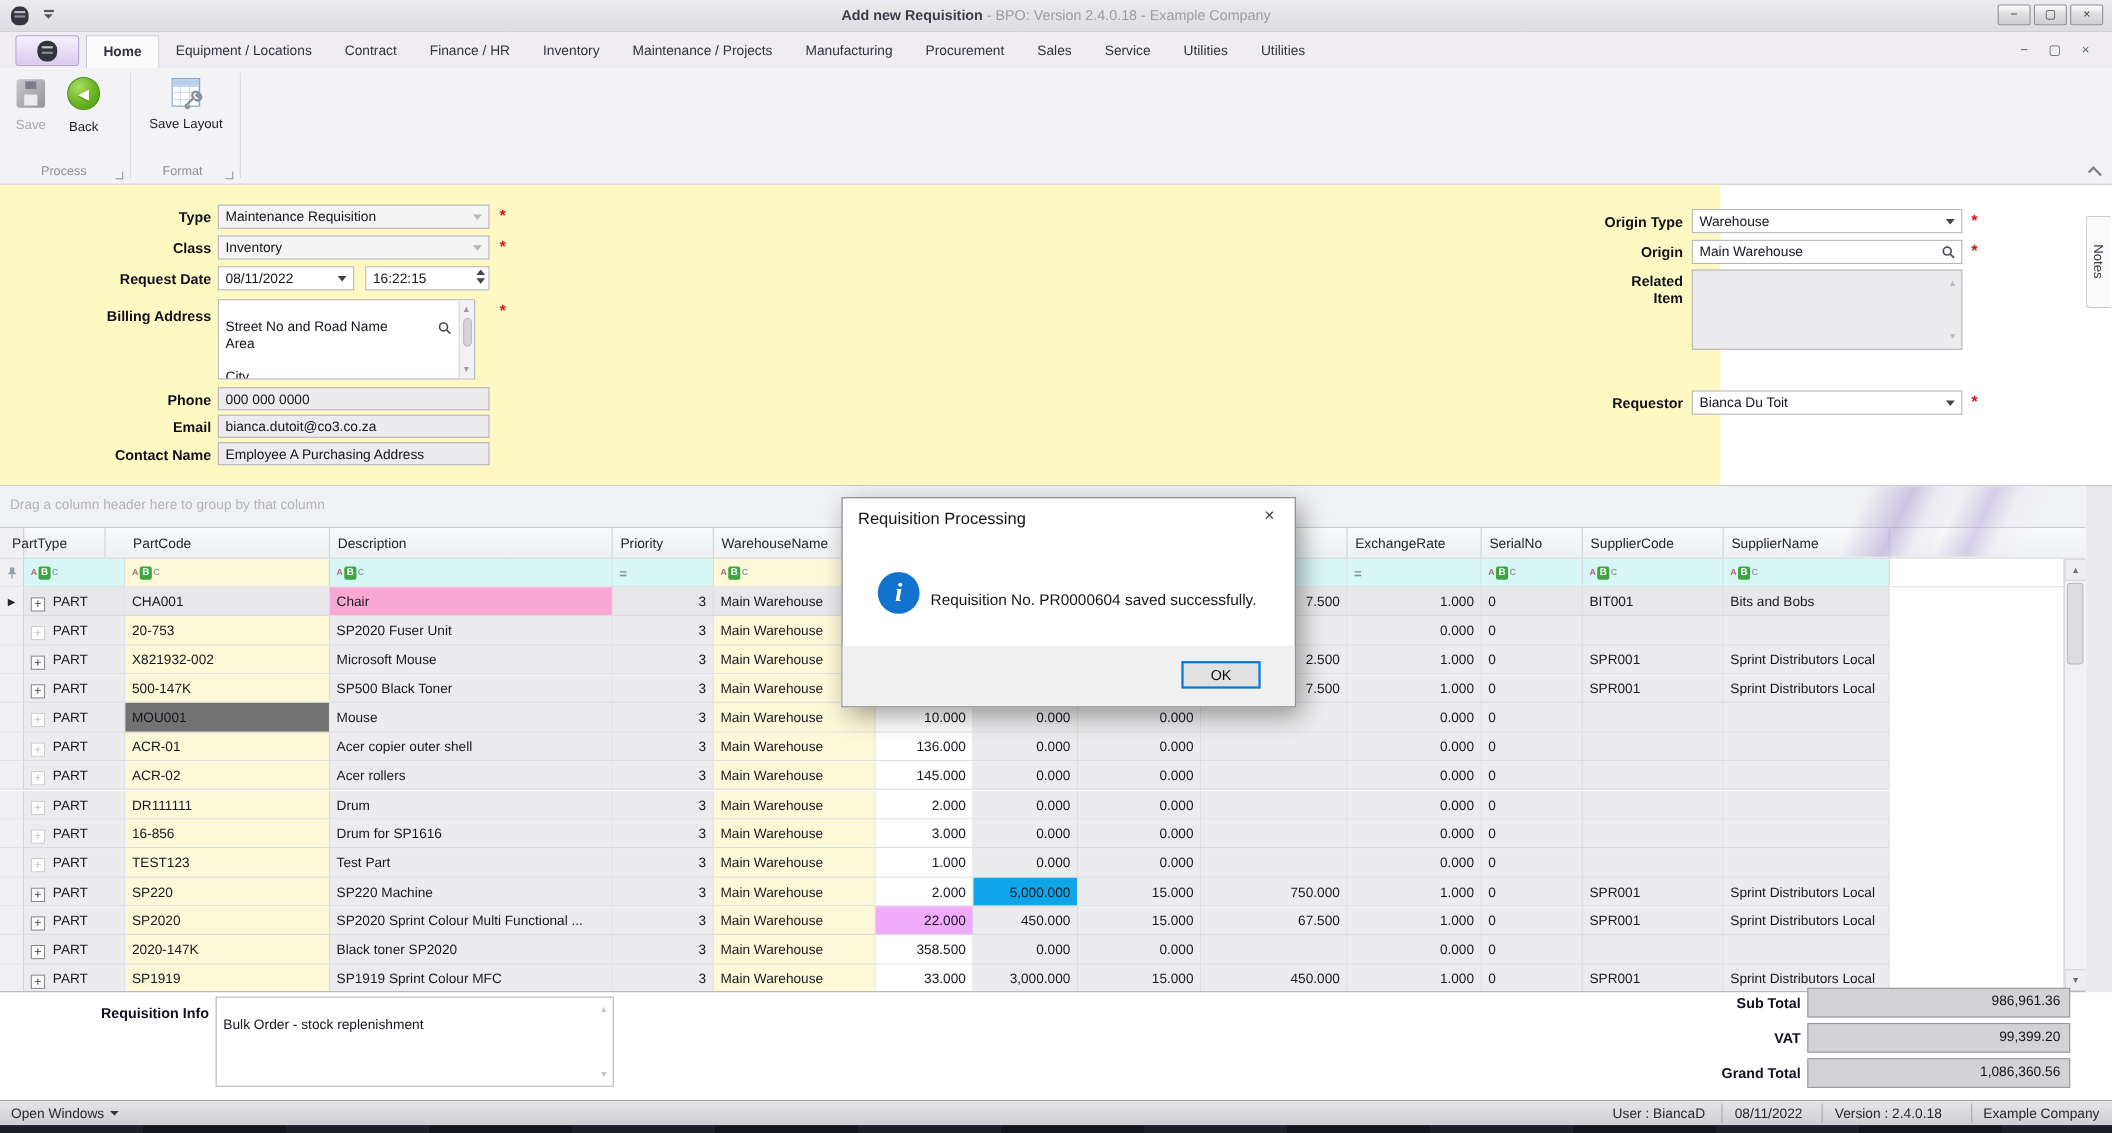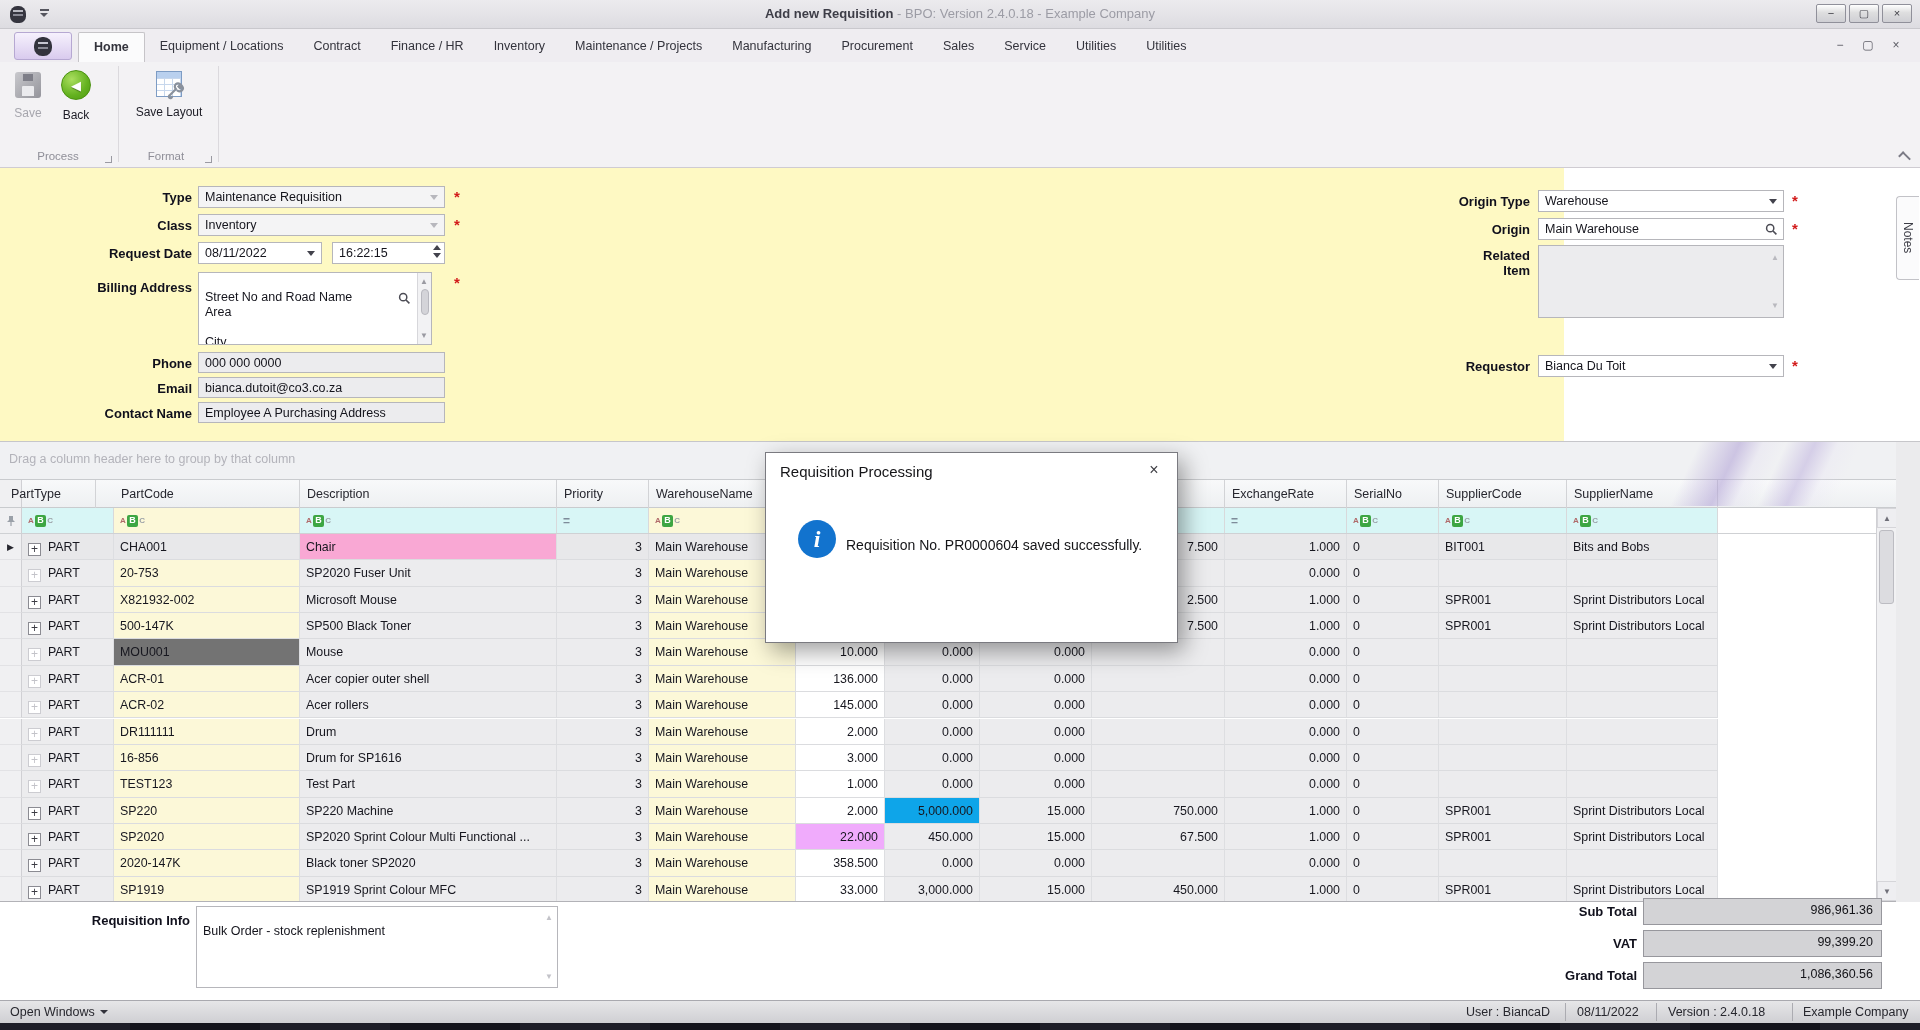--- a/index.html
+++ b/index.html
@@ -660,20 +660,25 @@
       <div class="btn" style="bottom:0">▼</div>
     </div>
   </div>
   <div class="rightstrip"></div>
 
   <div class="dialog">
     <div class="dlg-title">Requisition Processing</div>
     <div class="dlg-close">×</div>
     <div class="dlg-icon">i</div>
     <div class="dlg-msg">Requisition No. PR0000604 saved successfully.</div>
+    <div class="dlg-footer">
+      <div class="dlg-ok">
+          <span>OK</span>
+        </div>
+    </div>
   </div>
 
   <div class="bottom">
     <div class="flabel" style="left:38px;top:10px;width:152px">Requisition Info</div>
     <div class="field multiline" style="left:196px;top:3px;width:362px;height:82px;padding-right:16px">
       <span>Bulk Order - stock replenishment</span>
       <i style="position:absolute;right:4px;top:3px;font-size:8px;color:#c3c3c9;font-style:normal">▲</i>
       <i style="position:absolute;right:4px;bottom:3px;font-size:8px;color:#c3c3c9;font-style:normal">▼</i>
     </div>
 

